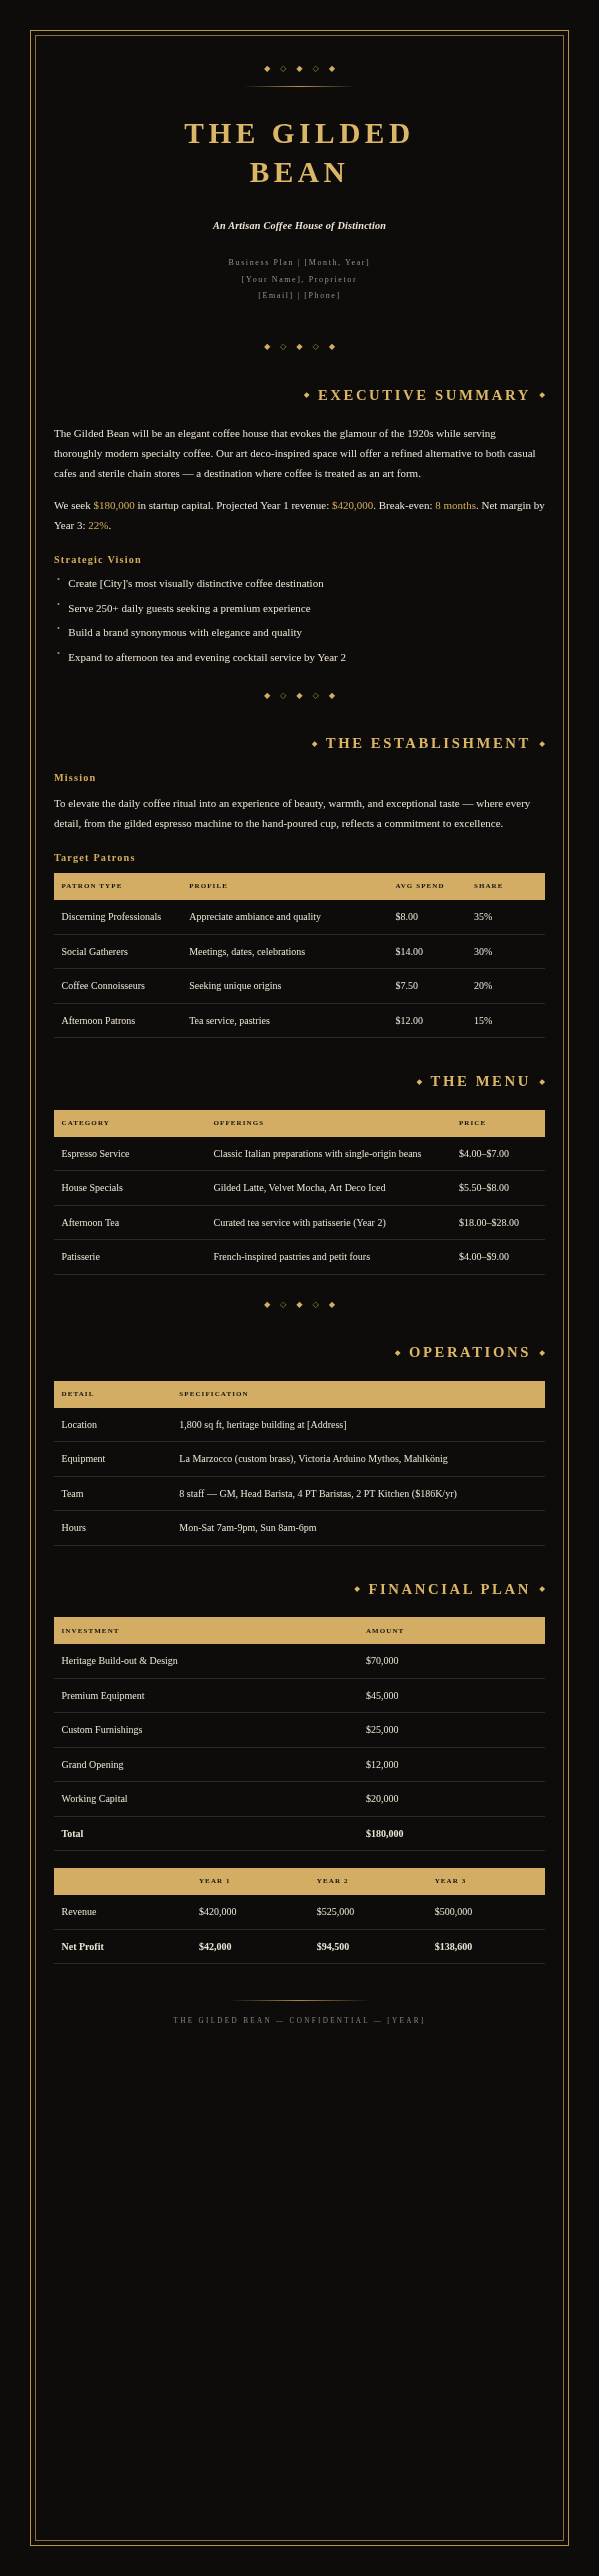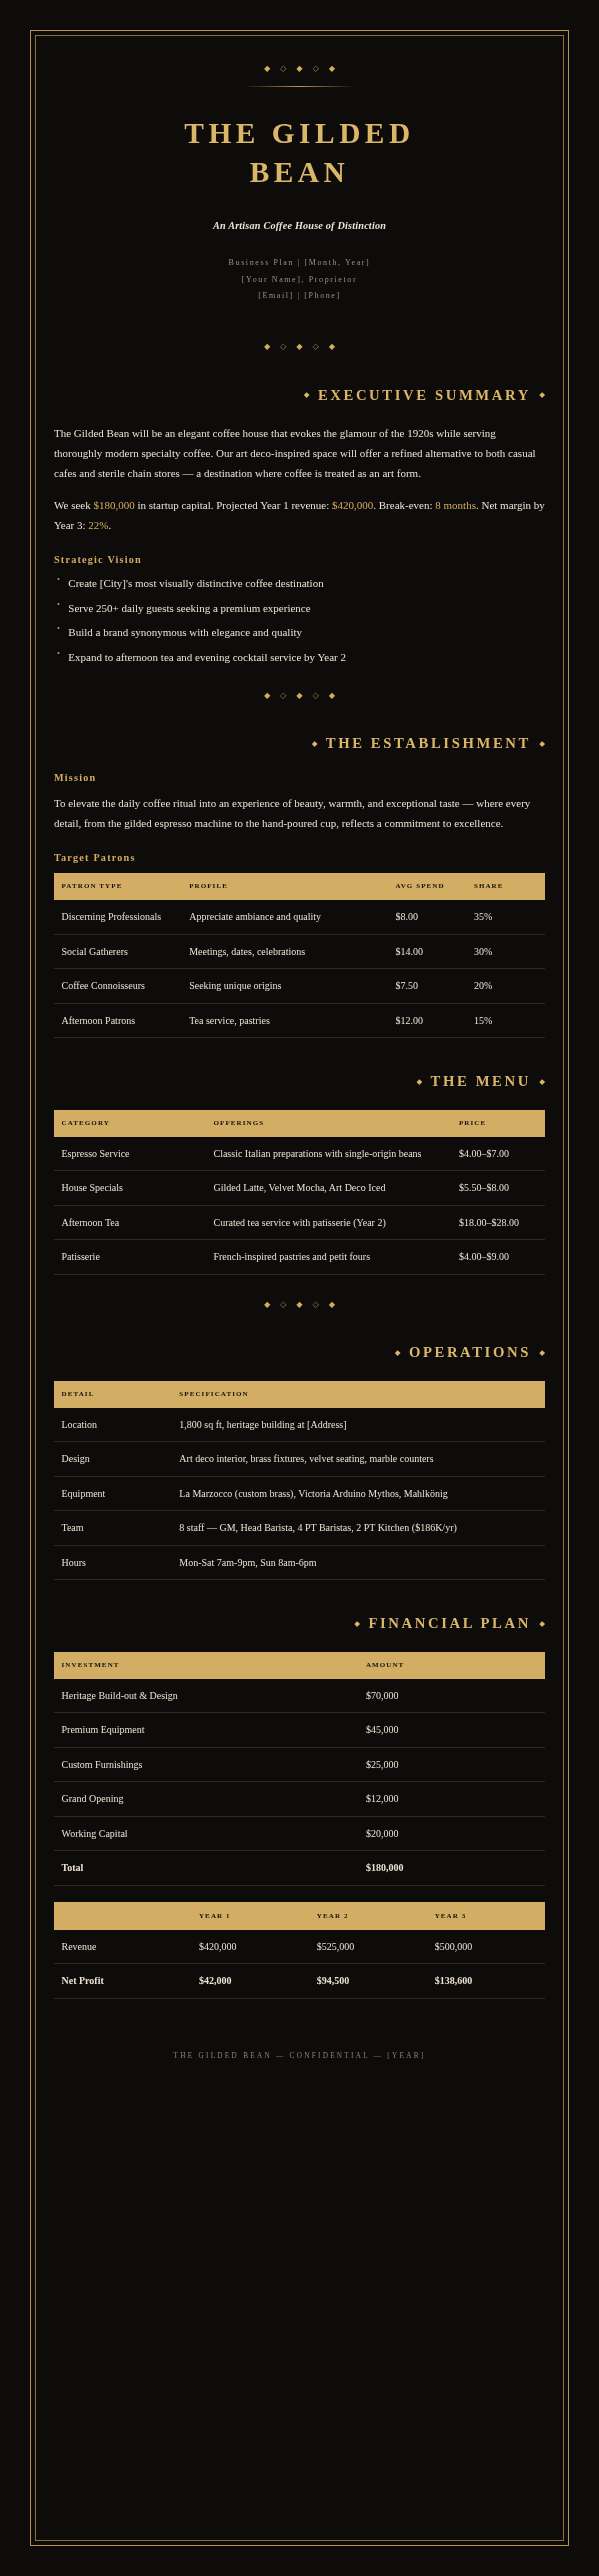--- a/index.html
+++ b/index.html
@@ -352,24 +352,20 @@
           <th class="col-detail">DETAIL</th>
           <th class="col-spec">SPECIFICATION</th>
         </tr>
       </thead>
       <tbody>
         <tr>
           <td>Location</td>
           <td>1,800 sq ft, heritage building at [Address]</td>
         </tr>
         <tr>
-          <td>Design</td>
-          <td>Art deco interior, brass fixtures, velvet seating, marble counters</td>
-        </tr>
-        <tr>
           <td>Equipment</td>
           <td>La Marzocco (custom brass), Victoria Arduino Mythos, Mahlkönig</td>
         </tr>
         <tr>
           <td>Team</td>
           <td>8 staff — GM, Head Barista, 4 PT Baristas, 2 PT Kitchen ($186K/yr)</td>
         </tr>
         <tr>
           <td>Hours</td>
           <td>Mon-Sat 7am-9pm, Sun 8am-6pm</td>

